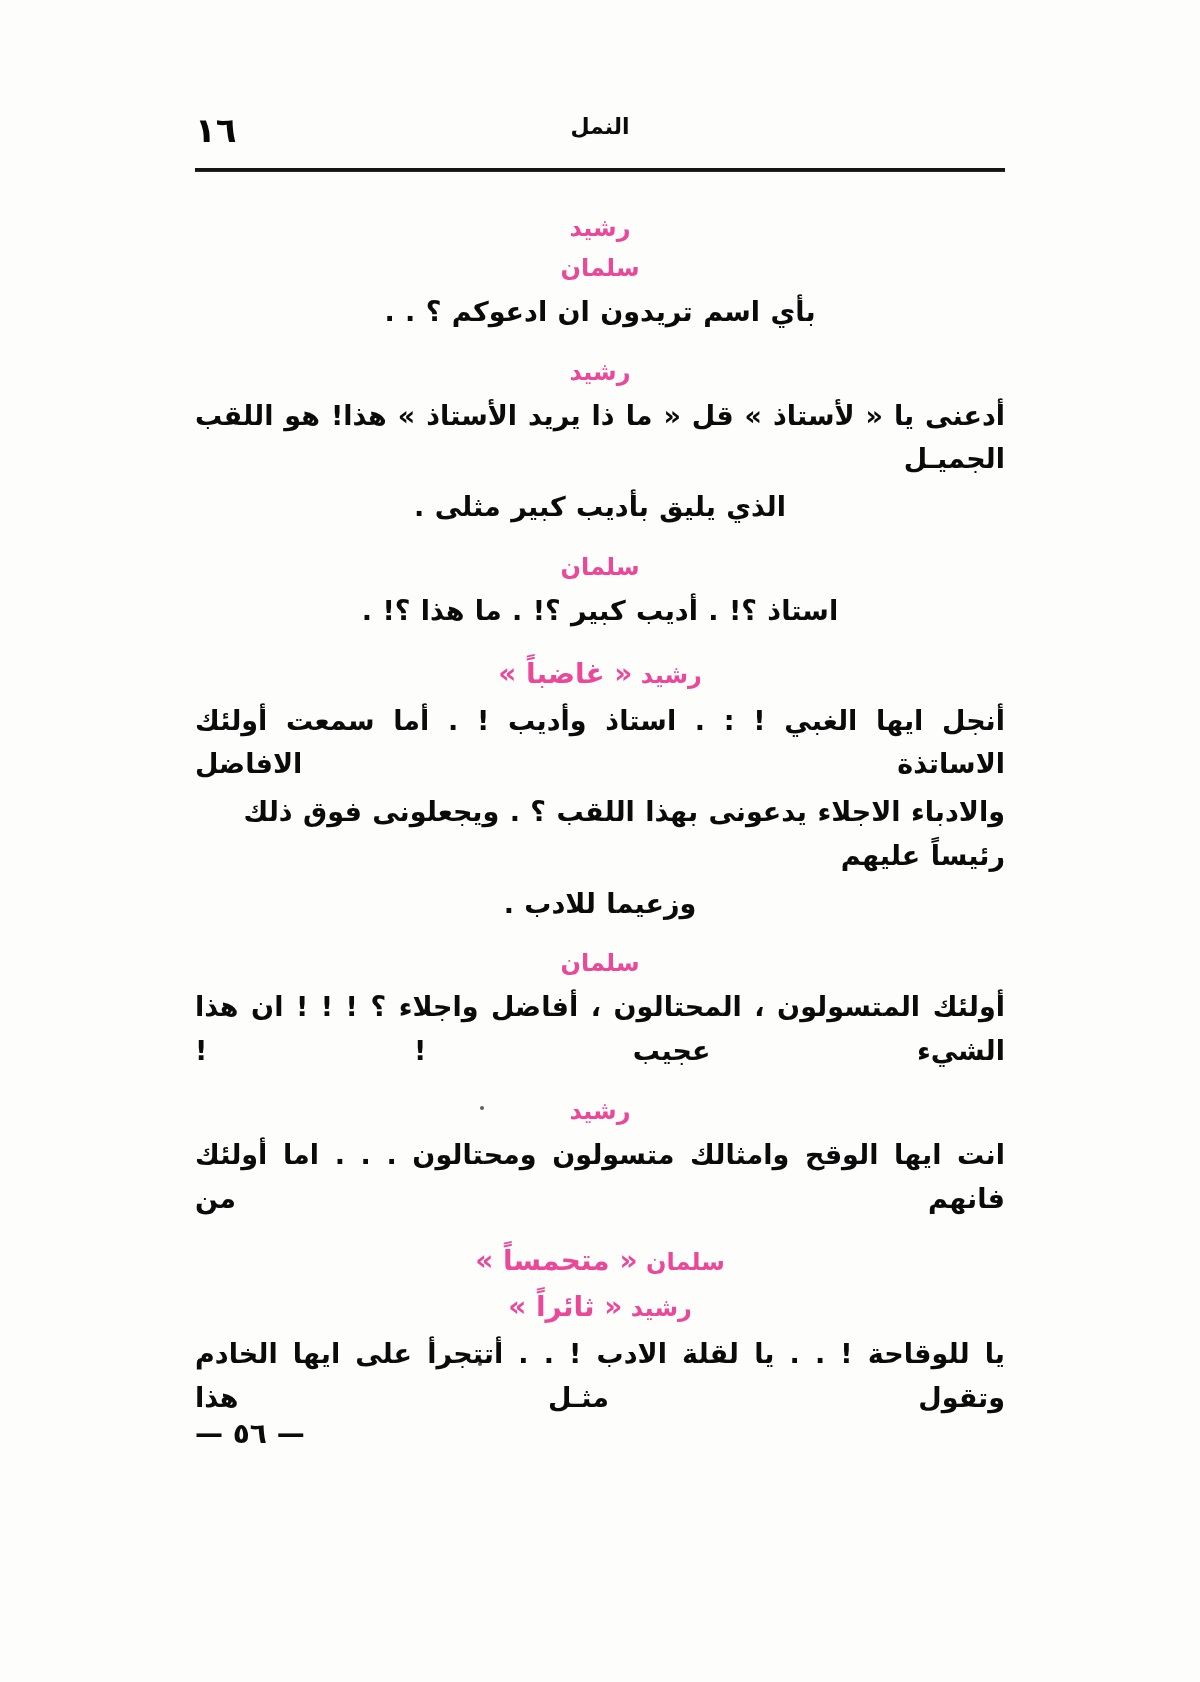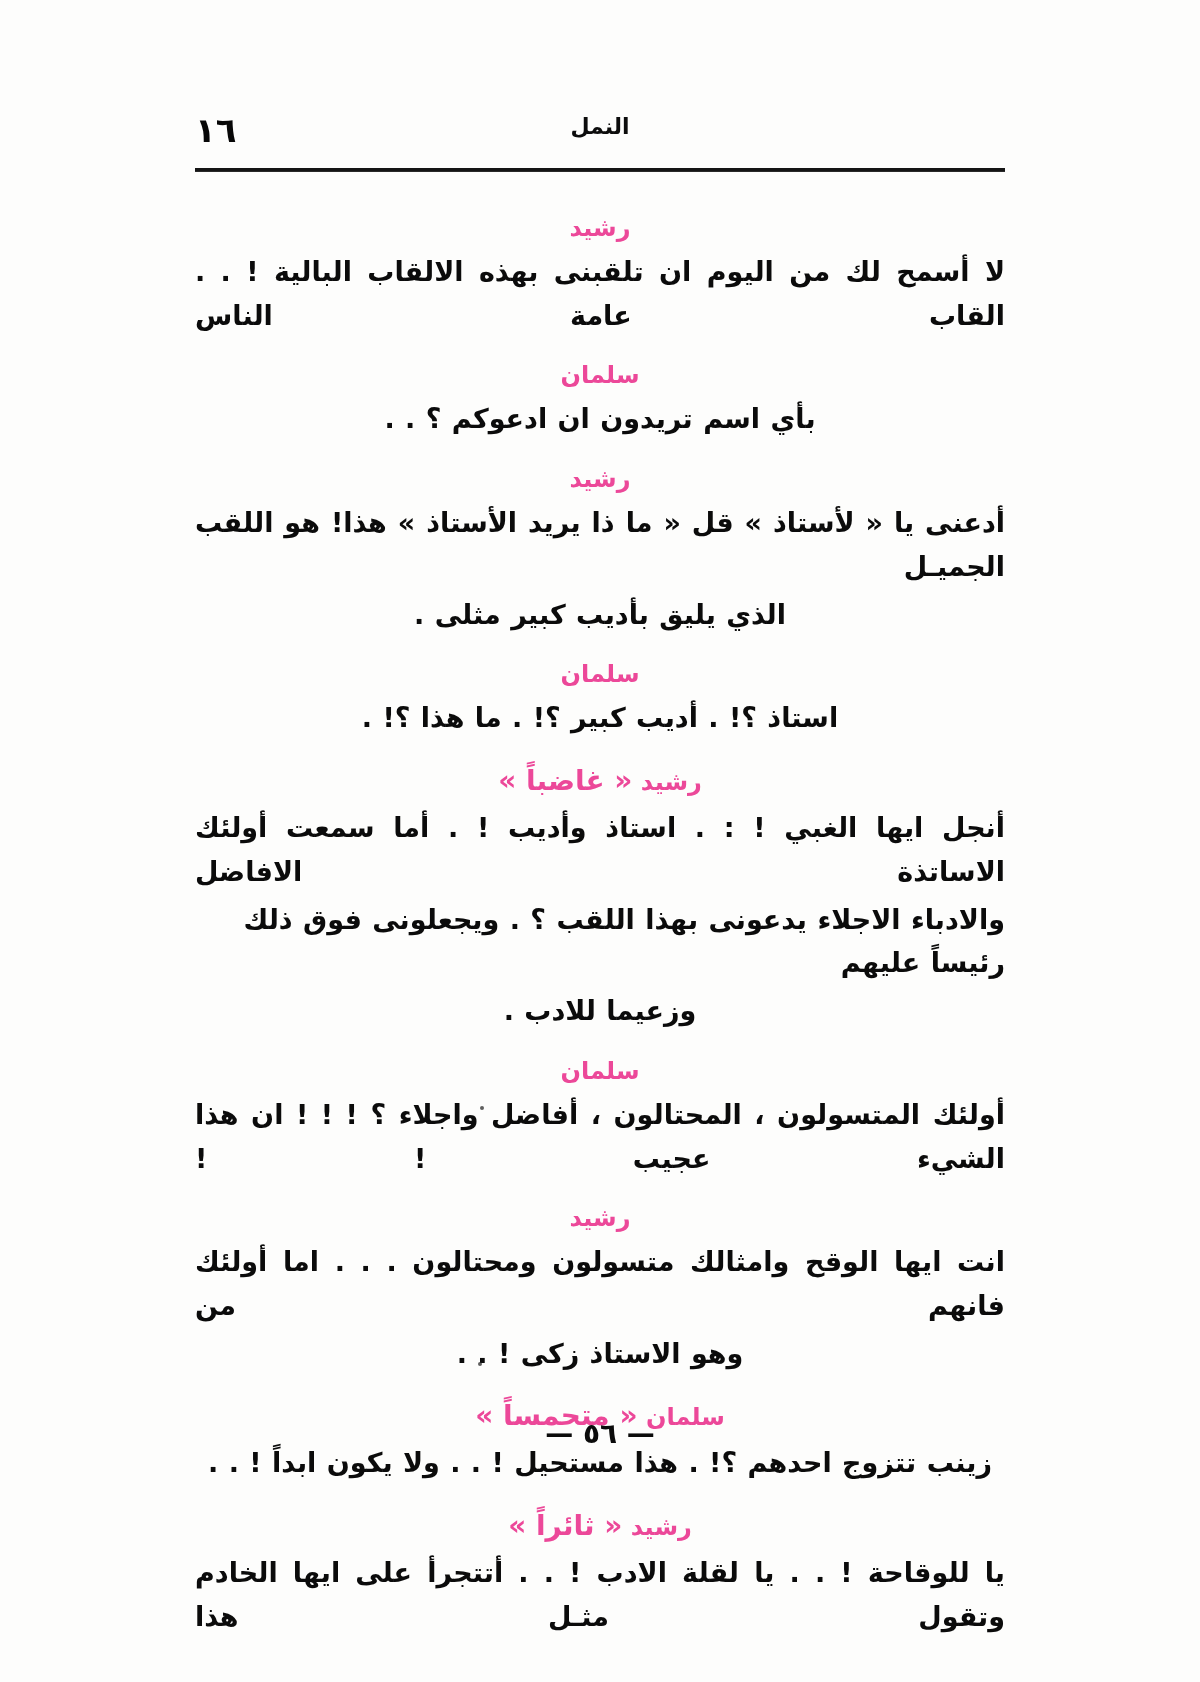--- a/index.html
+++ b/index.html
@@ -127,21 +127,21 @@
   
   .exchange { margin-bottom: 6px; }
   .exchange.gap-sm { margin-bottom: 2px; }
 
   
   .footer {
     position: absolute;
     left: 195px;
     right: 195px;
     bottom: 232px;
-    text-align: center;
+    text-align: left;
     font-size: 28px;
     font-weight: bold;
     color: #0b0b0b;
     letter-spacing: 3px;
   }
 
   
   .speck {
     position: absolute;
     width: 4px;
@@ -164,21 +164,20 @@
       <div class="header-title">النمل</div>
       <div class="header-rule"></div>
     </div>
 
     <div class="body-block">
 
       <div class="exchange gap-sm">
         <div class="speaker">
           <span>رشيد</span>
         </div>
-        <div class="line">لا أسمح لك من اليوم ان تلقبنى بهذه الالقاب البالية ! . . القاب عامة الناس</div>
       </div>
 
       <div class="exchange gap-sm">
         <div class="speaker">
           <span>سلمان</span>
         </div>
         <div class="line center-pad">بأي اسم تريدون ان ادعوكم ؟ . .</div>
       </div>
 
       <div class="exchange gap-sm">
@@ -211,29 +210,27 @@
           <span>سلمان</span>
         </div>
         <div class="line">أولئك المتسولون ، المحتالون ، أفاضل واجلاء ؟ ! ! ! ان هذا الشيء عجيب ! !</div>
       </div>
 
       <div class="exchange gap-sm">
         <div class="speaker">
           <span>رشيد</span>
         </div>
         <div class="line">انت ايها الوقح وامثالك متسولون ومحتالون . . . اما أولئك فانهم من</div>
-        <div class="line tail center-pad">وهو الاستاذ زكى ! . .</div>
       </div>
 
       <div class="exchange gap-sm">
         <div class="speaker">
           <span>سلمان</span>
           <span class="stage">« متحمساً »</span>
         </div>
-        <div class="line center-pad">زينب تتزوج احدهم ؟! . هذا مستحيل ! . . ولا يكون ابداً ! . .</div>
       </div>
 
       <div class="exchange gap-sm">
         <div class="speaker">
           <span>رشيد</span>
           <span class="stage">« ثائراً »</span>
         </div>
         <div class="line">يا للوقاحة ! . . يا لقلة الادب ! . . أتتجرأ على ايها الخادم وتقول مثـل هذا</div>
 
       </div>

